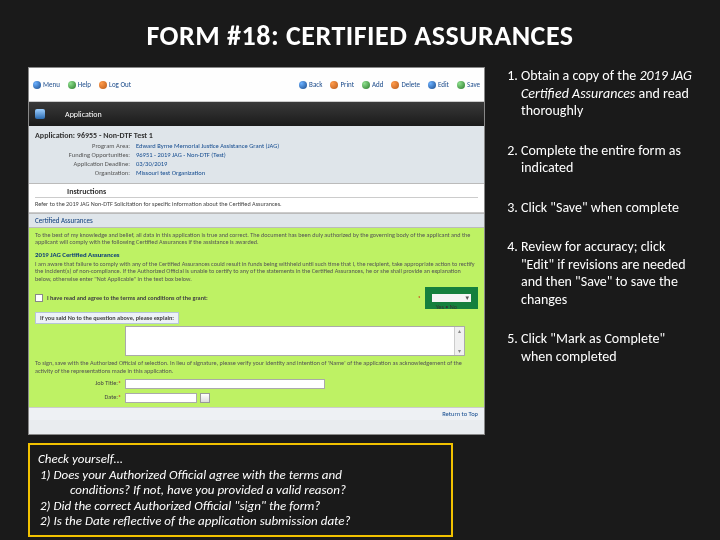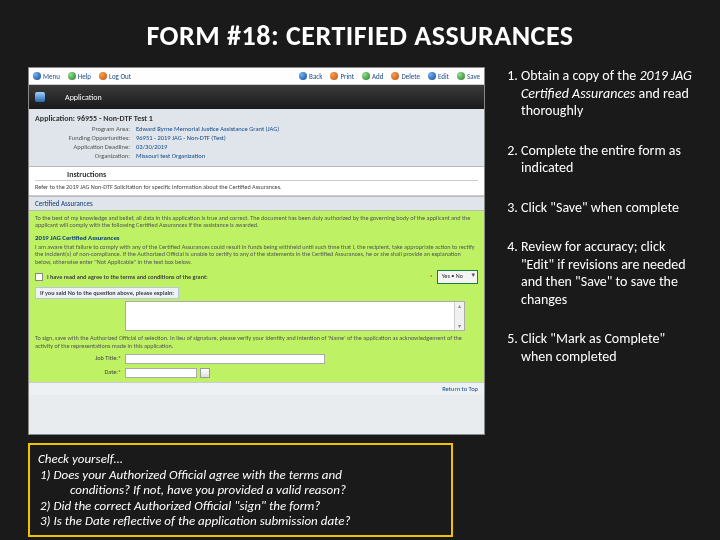--- a/index.html
+++ b/index.html
@@ -54,21 +54,21 @@
     width: 457px;
     height: 368px;
     background: #e9ecef;
     font-size: 7px;
     color: #333;
     border: 1px solid #888;
     position: relative;
     overflow: hidden;
   }
   .menubar {
-    height: 17px;
+    height: 34px;
     background: #fefefe;
     display: flex;
     align-items: center;
     justify-content: space-between;
     padding: 0 4px;
     border-bottom: 1px solid #ccc;
   }
   .menu-left, .menu-right { display: flex; align-items: center; gap: 8px; }
   .menu-item { display: flex; align-items: center; gap: 2px; color: #1a4a8a; }
   .mi-dot { width: 8px; height: 8px; display: inline-block; }
@@ -123,22 +123,22 @@
     background: #bef264;
     padding: 4px 6px;
     font-size: 6.2px;
     color: #444;
   }
   .body p { margin-bottom: 4px; line-height: 1.2; }
   .body .sub { font-weight: bold; color: #0b3b7a; font-size: 6.8px; margin-top:2px; margin-bottom:2px; }
   .agree-row { display:flex; align-items:center; gap:4px; margin:3px 0; }
   .agree-row .box { width:8px; height:8px; border:1px solid #888; background:#fff; }
   .sel {
-    display:inline-block; border:1px solid #15803d; background:#f5f5f5;
-    padding: 0 14px 0 4px; font-size:6.2px; color:#333; position:relative; height:14px; line-height:10px;
+    display:inline-block; border:7px solid #15803d; background:#f5f5f5;
+    padding: 8px 14px 0 4px; font-size:6.2px; color:#333; position:relative; height:14px; line-height:10px;
   }
   .sel::after { content:"▾"; position:absolute; right:2px; top:-1px; font-size:7px; color:#555; }
   .textarea {
     margin: 2px 0 0 90px;
     width: 340px; height: 30px;
     border:1px solid #aaa; background:#fff;
     position:relative;
   }
   .textarea .scroll { position:absolute; right:0; top:0; bottom:0; width:10px; background:#f0f0f0; border-left:1px solid #ccc; display:flex; flex-direction:column; justify-content:space-between; align-items:center; }
   .textarea .scroll span { font-size:6px; color:#888; }
@@ -287,21 +287,21 @@
         </div>
 
         <div class="rtt"><span>Return to Top</span></div>
       </div>
 
       <div class="callout">
         <div>Check yourself…</div>
         <div class="indent">1) Does your Authorized Official agree with the terms and</div>
         <div class="sub-indent">conditions?  If not, have you provided a valid reason?</div>
         <div class="indent">2) Did the correct Authorized Official "sign" the form?</div>
-        <div class="indent">3) Is the Date reflective of the application submission date?</div>
+        <div class="indent">2) Is the Date reflective of the application submission date?</div>
       </div>
     </div>
 
     <div class="right">
       <ol>
         <li><span>Obtain a copy of the </span><span class="it">2019 JAG Certified Assurances</span><span> and read thoroughly</span></li>
         <li><span>Complete the entire form as indicated</span></li>
         <li><span>Click "Save" when complete</span></li>
         <li><span>Review for accuracy; click "Edit" if revisions are needed and then "Save" to save the changes</span></li>
         <li><span>Click "Mark as Complete" when completed</span></li>

